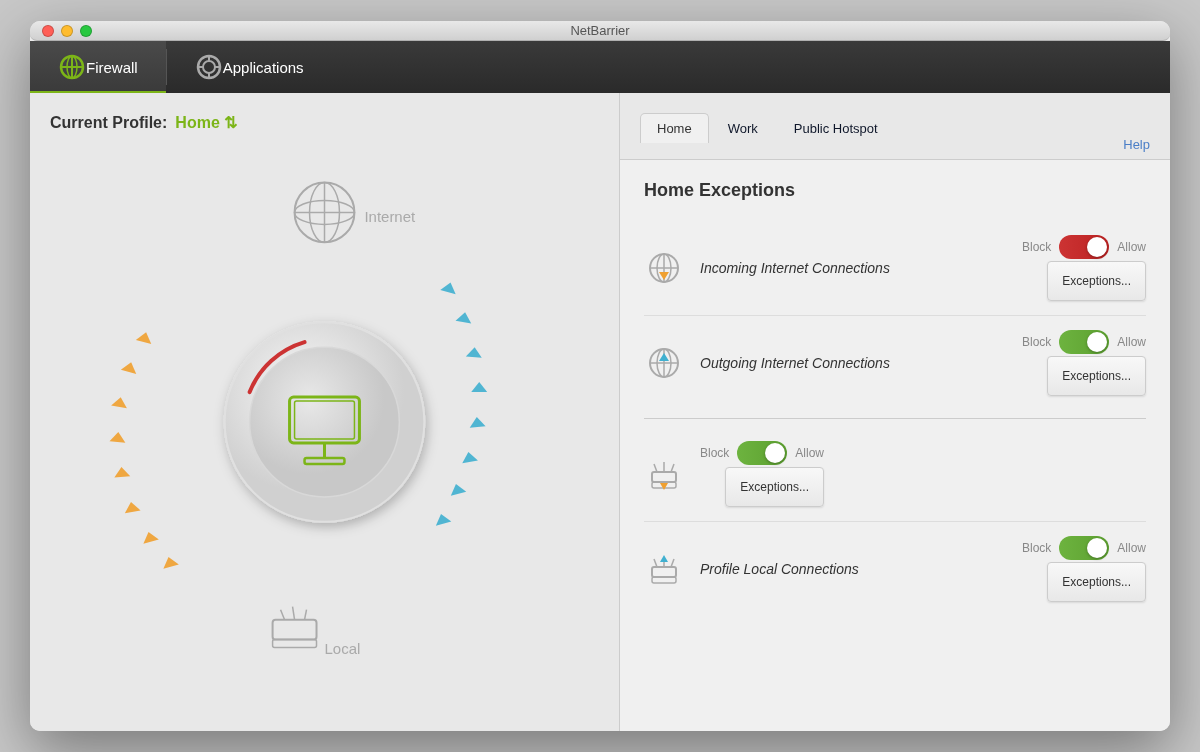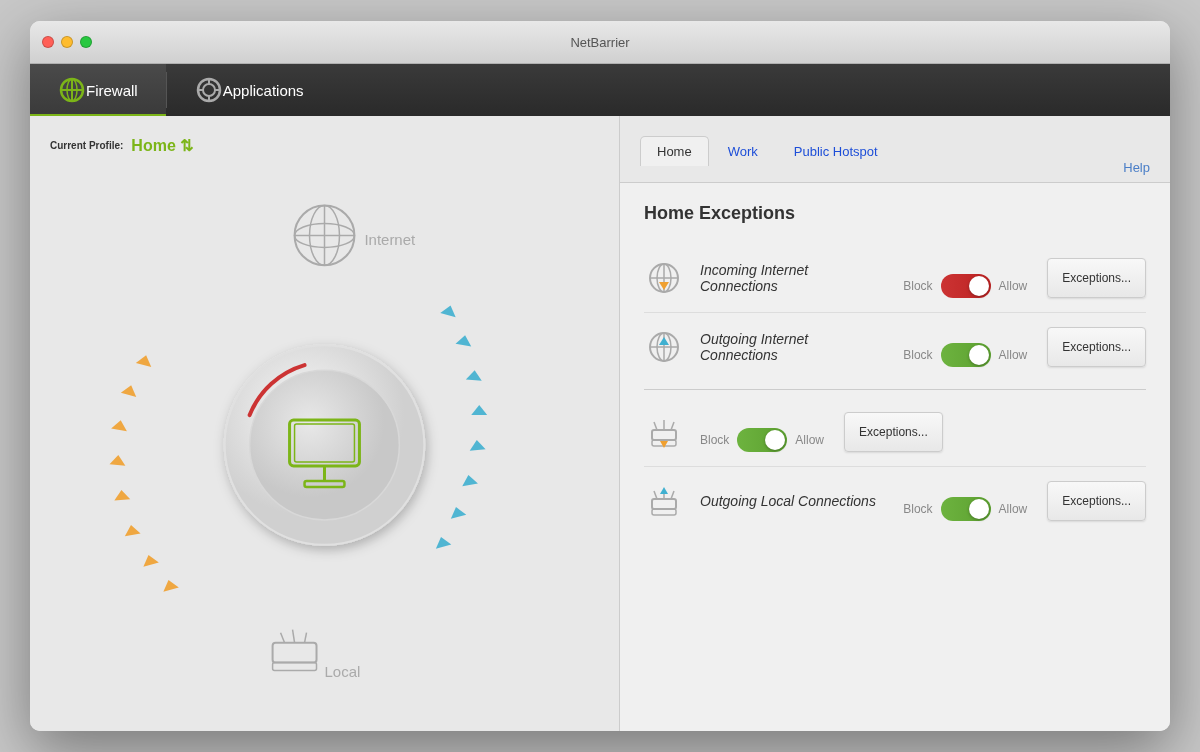--- a/index.html
+++ b/index.html
@@ -16,28 +16,29 @@
       height: 710px;
       border-radius: 10px;
       overflow: hidden;
       box-shadow: 0 20px 60px rgba(0,0,0,0.4);
       display: flex;
       flex-direction: column;
       background: #ececec;
     }
     
     .title-bar {
-      height: 43px;
+      height: 20px;
       background: linear-gradient(to bottom, #e8e8e8, #d0d0d0);
       display: flex;
       align-items: center;
       justify-content: center;
       position: relative;
       border-bottom: 1px solid #b0b0b0;
       flex-shrink: 0;
+      border-radius: 7px;
     }
     .title-bar-buttons {
       position: absolute;
       left: 12px;
       display: flex;
       gap: 7px;
       align-items: center;
     }
     .tb-btn {
       width: 12px;
@@ -110,21 +111,21 @@
       border-right: 1px solid #ccc;
       flex-shrink: 0;
     }
     .current-profile {
       display: flex;
       align-items: center;
       gap: 8px;
       margin-bottom: 10px;
     }
     .current-profile-label {
-      font-size: 10px;
+      font-size: 16px;
       font-weight: 700;
       color: #333;
     }
     .current-profile-value {
       font-size: 16px;
       font-weight: 700;
       color: #7cb518;
       cursor: pointer;
     }
     
@@ -141,21 +142,21 @@
       padding: 4px 20px 0 20px;
       background: #e8e8e8;
       border-bottom: 1px solid #ccc;
       position: relative;
     }
     .tab {
       padding: 7px 16px;
       border-radius: 5px 5px 0 0;
       cursor: pointer;
       font-size: 13px;
-      color: #1d4ed8;
+      color: #0f172a;
       background: transparent;
       border: 1px solid transparent;
       border-bottom: none;
       margin-right: 2px;
     }
     .tab.active {
       background: #f0f0f0;
       border-color: #ccc;
       color: #333;
       font-weight: 500;
@@ -200,22 +201,23 @@
     }
     .connection-name {
       flex: 1;
       font-size: 14px;
       color: #333;
       font-weight: 500;
       font-style: italic;
     }
     .connection-controls {
       display: flex;
+      flex-direction: column;
       align-items: flex-end;
-      gap: 20px;
+      gap: 2px;
     }
     .toggle-row {
       display: flex;
       align-items: center;
       gap: 8px;
     }
     .toggle-label {
       font-size: 12px;
       color: #888;
     }
@@ -492,21 +494,21 @@
 
               <rect x="8" y="18" width="24" height="10" rx="2" fill="none" stroke="#aaa" stroke-width="2"></rect>
               <line x1="13" y1="18" x2="10" y2="10" stroke="#aaa" stroke-width="1.5"></line>
               <line x1="20" y1="18" x2="20" y2="8" stroke="#aaa" stroke-width="1.5"></line>
               <line x1="27" y1="18" x2="30" y2="10" stroke="#aaa" stroke-width="1.5"></line>
               <rect x="8" y="28" width="24" height="6" rx="2" fill="none" stroke="#aaa" stroke-width="1.5"></rect>
 
               <polygon points="20,6 16,13 24,13" fill="#40b0d0"></polygon>
             </svg>
           </div>
-          <span class="connection-name">Outgoing Local Connections</span>
+          <span class="connection-name">Profile Local Connections</span>
           <div class="connection-controls">
             <div class="toggle-row">
               <span class="toggle-label">Block</span>
               <div class="toggle-switch on-green">
                 <div class="toggle-knob"></div>
               </div>
               <span class="toggle-label">Allow</span>
             </div>
             <button class="exceptions-btn">Exceptions...</button>
           </div>

